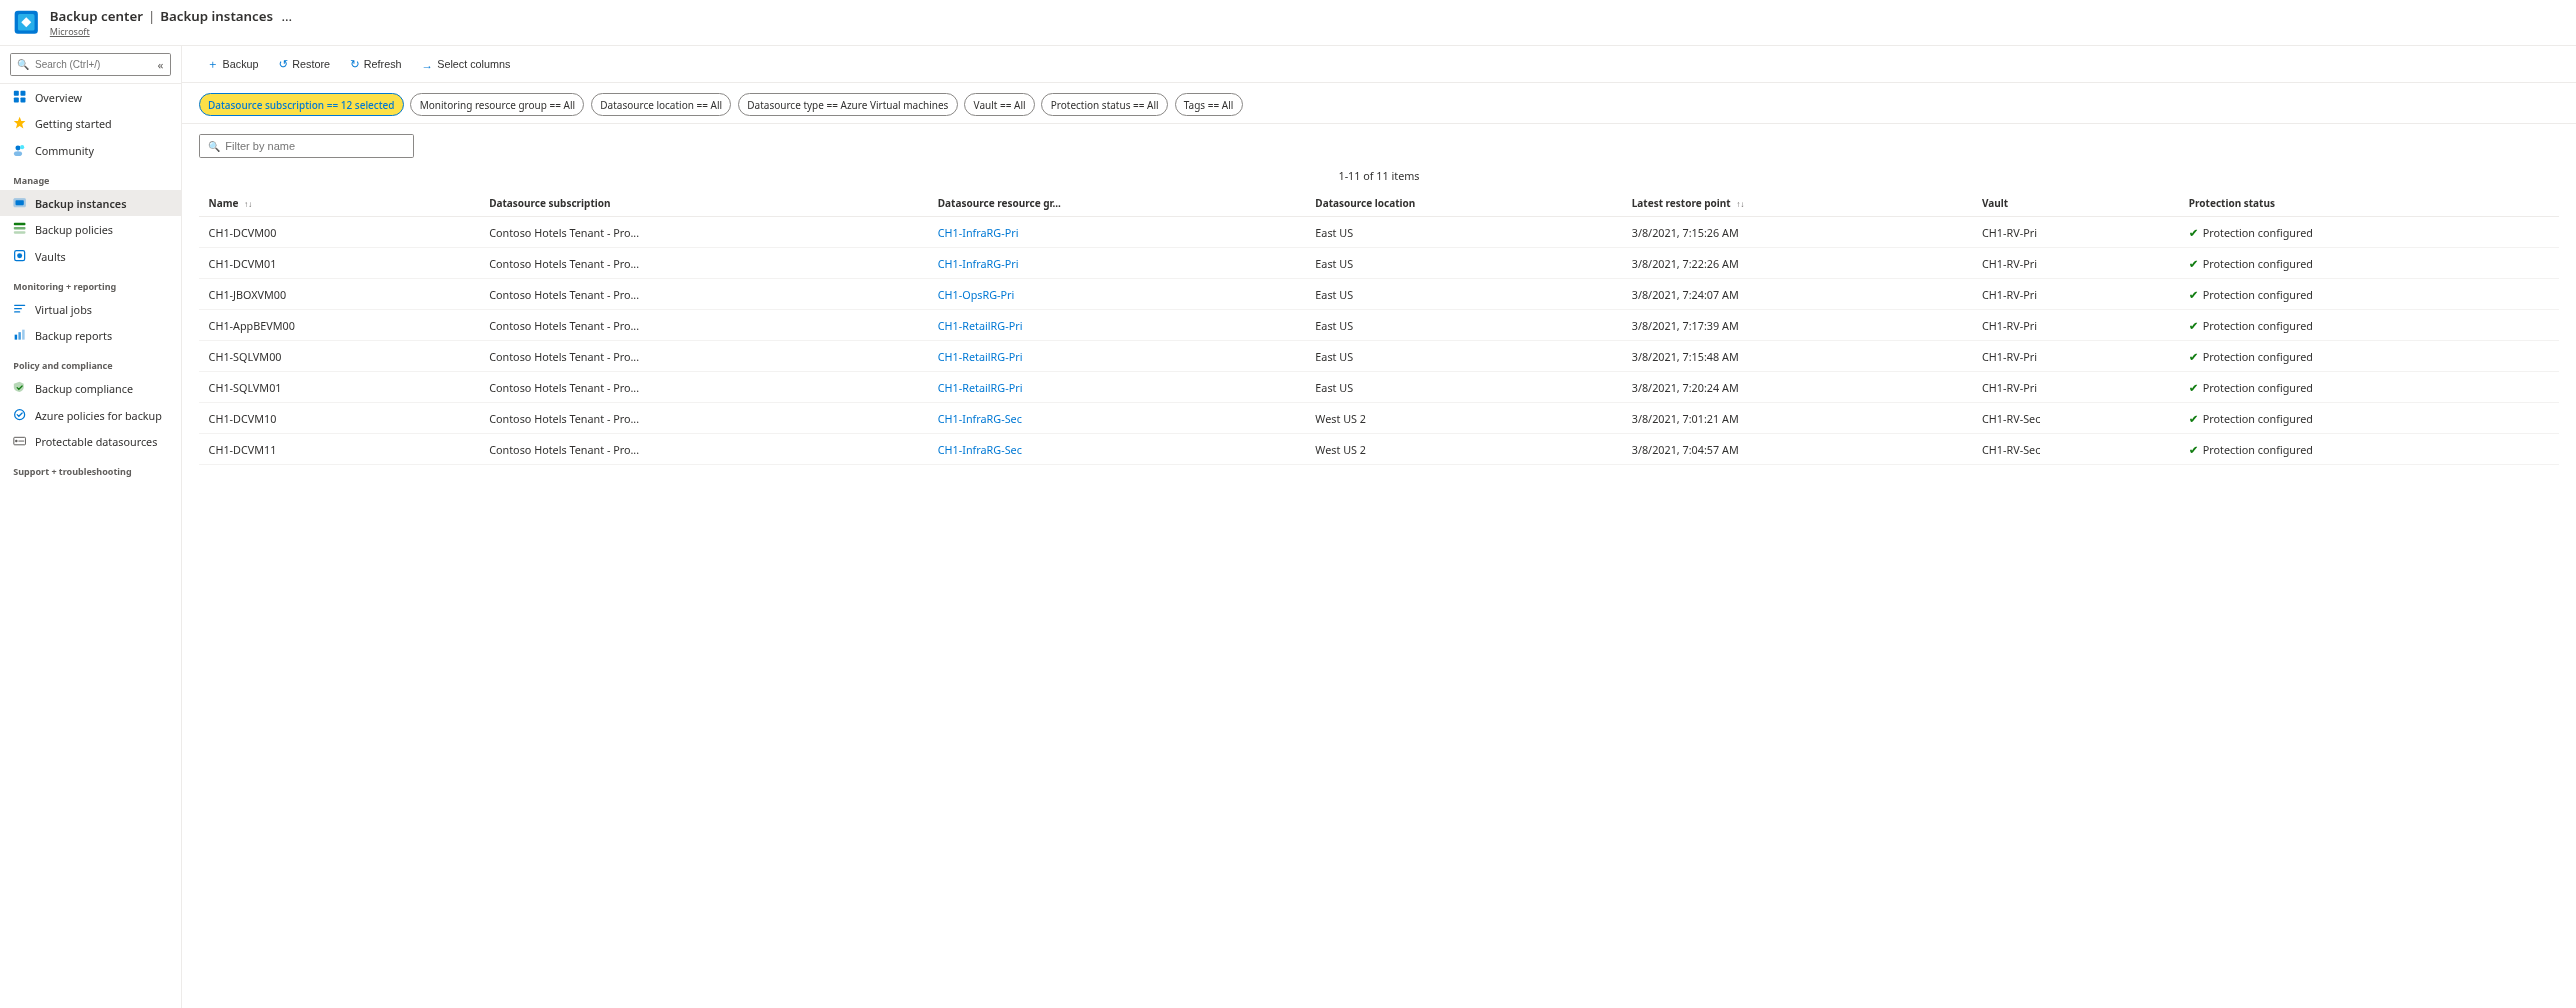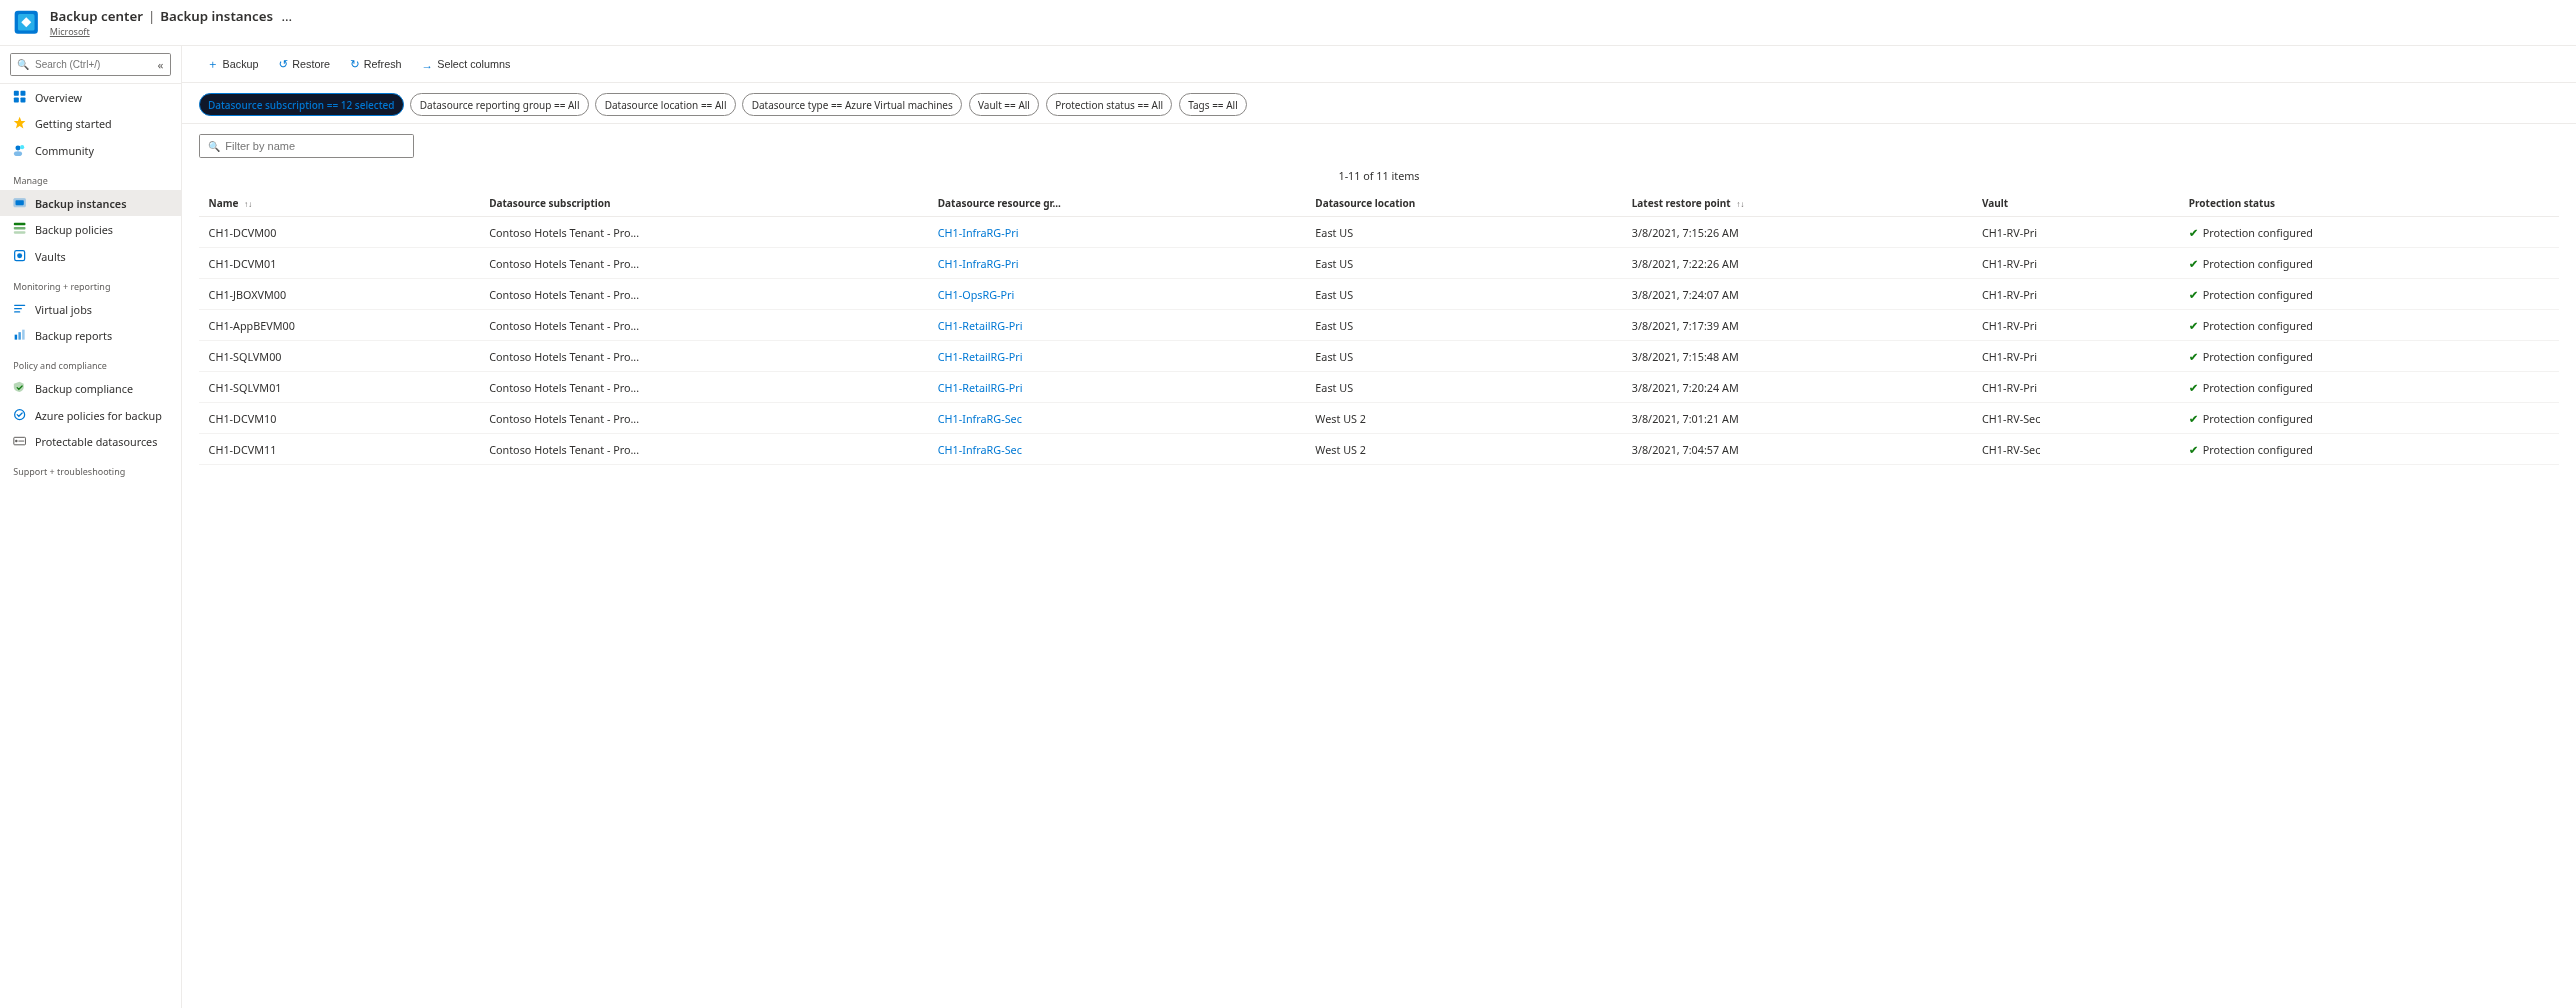--- a/index.html
+++ b/index.html
@@ -17,33 +17,33 @@
     
     .sidebar { width: 182px; min-width: 182px; border-right: 0.8px solid #edebe9; display: flex; flex-direction: column; overflow-y: auto; background: #fff; }
     .sidebar-search { padding: 6.6px 10px; border-bottom: 0.8px solid #edebe9; }
     .sidebar-search-box { display: flex; align-items: center; gap: 5px; border: 0.8px solid #8a8886; border-radius: 1.7px; padding: 3.3px 6.6px; background: #fff; width: 100%; }
     .sidebar-search-box input { border: none; outline: none; font-size: 10px; color: #323130; flex: 1; background: transparent; }
     .collapse-icon { cursor: pointer; color: #605e5c; font-size: 11.6px; margin-left: auto; }
 
     .sidebar-item { display: flex; gap: 8.3px; padding: 5.8px 13.3px; cursor: pointer; color: #323130; font-size: 10.8px; }
     .sidebar-item.active { background: #edebe9; font-weight: 600; }
 
-    .sidebar-section-label { font-size: 9px; font-weight: 400; color: #605e5c; padding: 10px 13.3px 3.3px 13.3px; text-transform: none; }
+    .sidebar-section-label { font-size: 9px; font-weight: 700; color: #605e5c; padding: 10px 13.3px 3.3px 13.3px; text-transform: none; }
 
     
     .content { flex: 1; display: flex; flex-direction: column; overflow: hidden; }
 
     
     .toolbar { display: flex; align-items: center; gap: 3.3px; padding: 6.6px 16.6px; border-bottom: 0.8px solid #edebe9; }
     .toolbar-btn { display: flex; align-items: center; gap: 4.1px; padding: 4.1px 8.3px; background: transparent; border: none; cursor: pointer; font-size: 10.8px; color: #323130; border-radius: 1.7px; }
 
     
     .filters-row { display: flex; flex-wrap: wrap; gap: 6.6px; padding: 10px 16.6px 6.6px 16.6px; border-bottom: 0.8px solid #edebe9; }
     .filter-chip { display: inline-flex; align-items: center; padding: 3.3px 8.3px; border: 0.8px solid #8a8886; border-radius: 11.6px; font-size: 10px; color: #323130; cursor: pointer; background: #fff; white-space: nowrap; }
-    .filter-chip.active-filter { background: #0f172a; border-color: #0078d4; color: #0078d4; font-weight: 500; }
+    .filter-chip.active-filter { background: #fde047; border-color: #0078d4; color: #0078d4; font-weight: 500; }
 
     
     .search-bar { padding: 10px 16.6px 6.6px 16.6px; }
     .search-input-box { display: flex; align-items: center; gap: 5px; border: 0.8px solid #8a8886; border-radius: 1.7px; padding: 4.1px 8.3px; width: 215px; background: #fff; }
     .search-input-box input { border: none; outline: none; font-size: 11px; color: #323130; flex: 1; background: transparent; }
 
     
     .items-count { padding: 3.3px 16.6px 6.6px 16.6px; font-size: 10.8px; color: #323130; text-align: center; }
 
     
@@ -197,21 +197,21 @@
         <span>Refresh</span>
       </button>
       <button class="toolbar-btn">
         <span style="color:#0078d4;font-size:11.6px;">→</span>
         <span>Select columns</span>
       </button>
     </div>
 
     <div class="filters-row" id="filters-row">
     <div class="filter-chip active-filter">Datasource subscription == 12 selected</div>
-        <div class="filter-chip">Datasource reporting group == All</div>
+        <div class="filter-chip">Monitoring resource group == All</div>
         <div class="filter-chip">Datasource location == All</div>
         <div class="filter-chip">Datasource type == Azure Virtual machines</div>
         <div class="filter-chip">Vault == All</div>
         <div class="filter-chip">Protection status == All</div>
         <div class="filter-chip">Tags == All</div>
       </div>
 
     <div class="search-bar">
       <div class="search-input-box">
         <span style="color:#605e5c;font-size:10px;">🔍</span>

